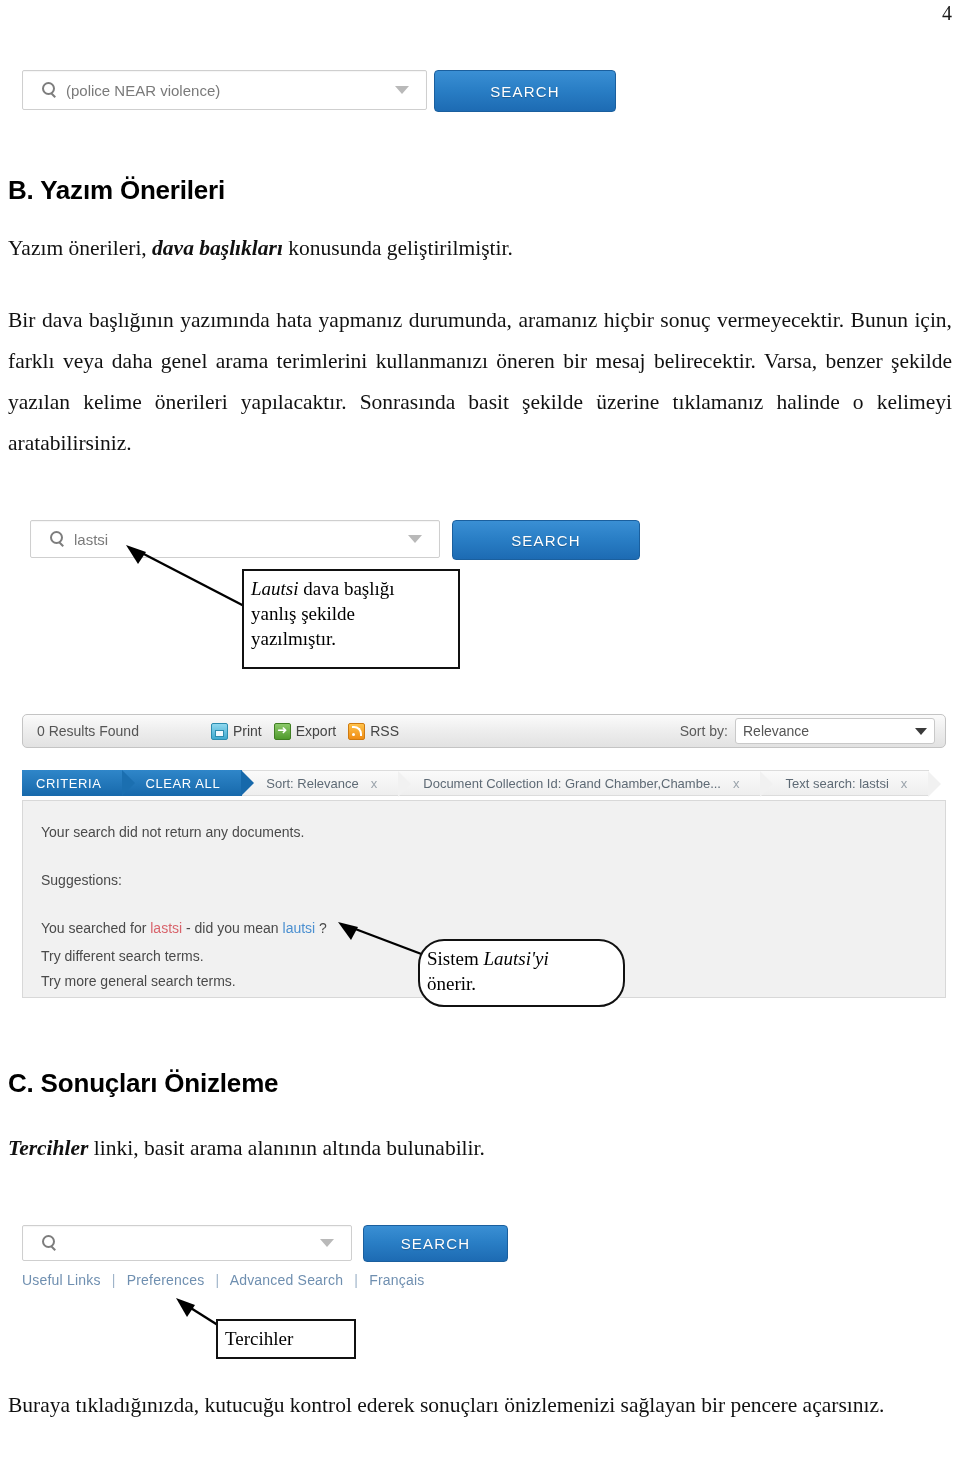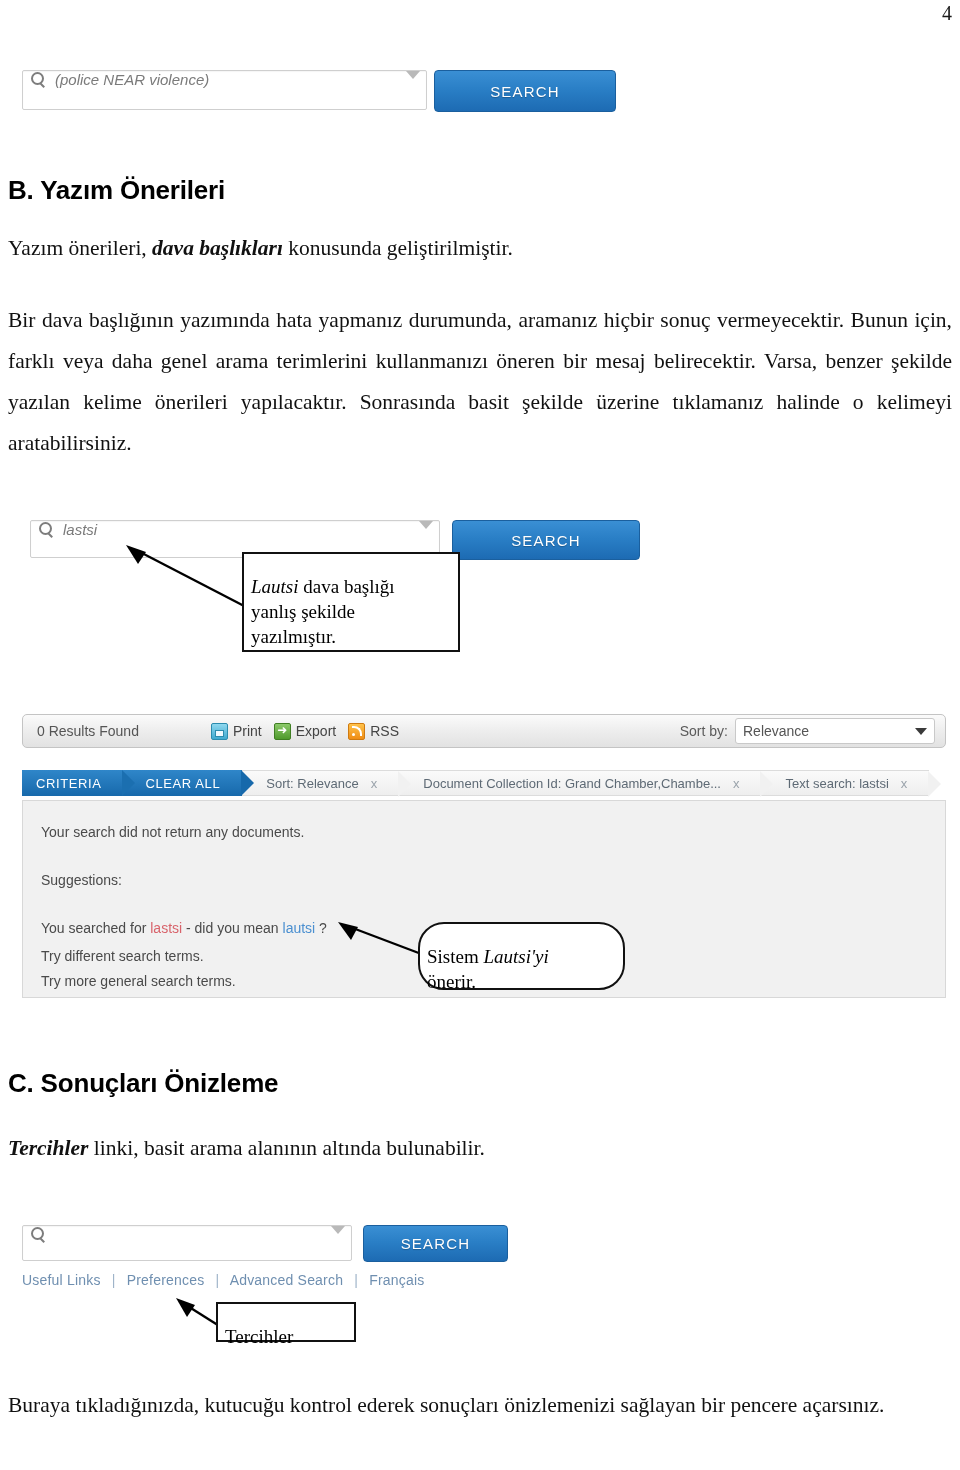--- a/index.html
+++ b/index.html
@@ -54,24 +54,23 @@
   }
 
   
   .search-field {
     position: absolute;
     box-sizing: border-box;
     border: 1px solid #cfcfcf;
     background: #fff;
     border-radius: 2px;
     display: flex;
-    align-items: flex-start;
-    padding: 0 6px;
+    align-items: center;
+    padding: 0 17px;
     box-shadow: inset 0 1px 1px rgba(0,0,0,0.04);
-    font-style: italic;
   }
   .mag {
     width: 18px; height: 18px;
     flex: 0 0 18px;
     margin-right: 8px;
     position: relative;
   }
   .mag::before {
     content: "";
     position: absolute;
@@ -126,22 +125,23 @@
 
   
   .callout {
     position: absolute;
     box-sizing: border-box;
     border: 2px solid #111;
     background: #fff;
     font-family: "Liberation Serif", serif;
     font-size: 19px;
     line-height: 25px;
-    padding: 20px 6px 4px 7px;
+    padding: 5px 6px 4px 7px;
     color: #000;
+    margin-top: 17px;
   }
   .callout i { font-style: italic; }
   .arrow-svg {
     position: absolute;
     pointer-events: none;
   }
 
   
   .results-bar {
     position: absolute;

